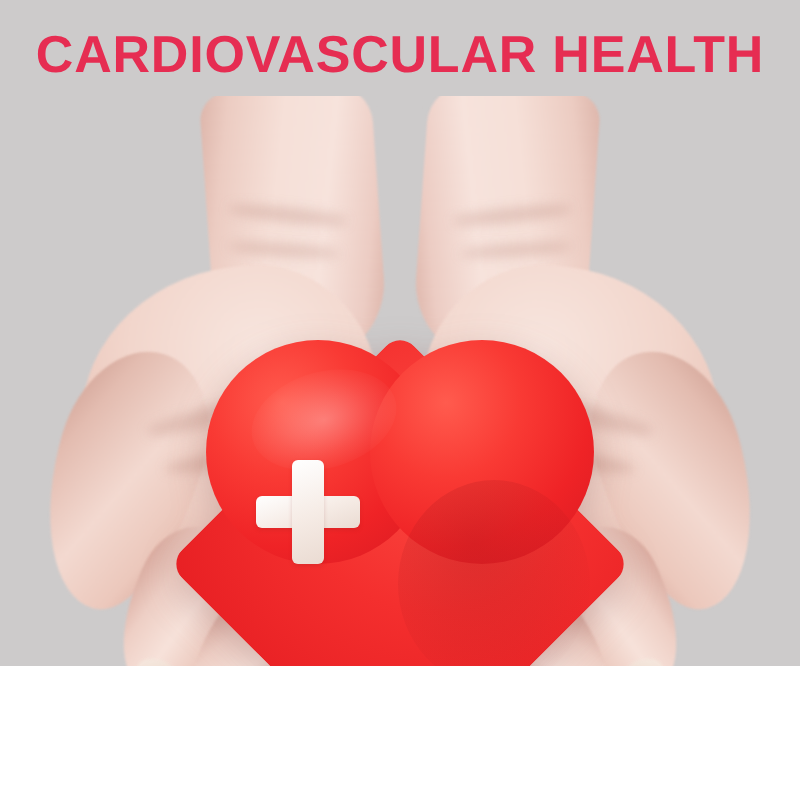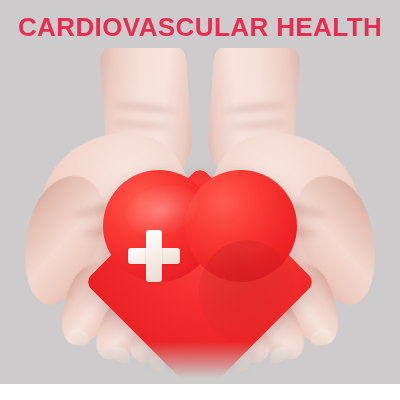--- a/index.html
+++ b/index.html
@@ -3,21 +3,21 @@
 <meta charset="utf-8">
 <style>
   html,body{margin:0;padding:0;}
   body{
     width:400px;height:400px;
     font-family:"Liberation Sans","DejaVu Sans",sans-serif;
     overflow:hidden;
   }
   #poster{
     position:relative;
-    width:400px;height:384px;
+    width:400px;height:333px;
     background:#cdcbcb;
     overflow:hidden;
   }
 
   
   #title{
     position:absolute;
     left:0;top:11px;
     width:400px;
     text-align:center;

